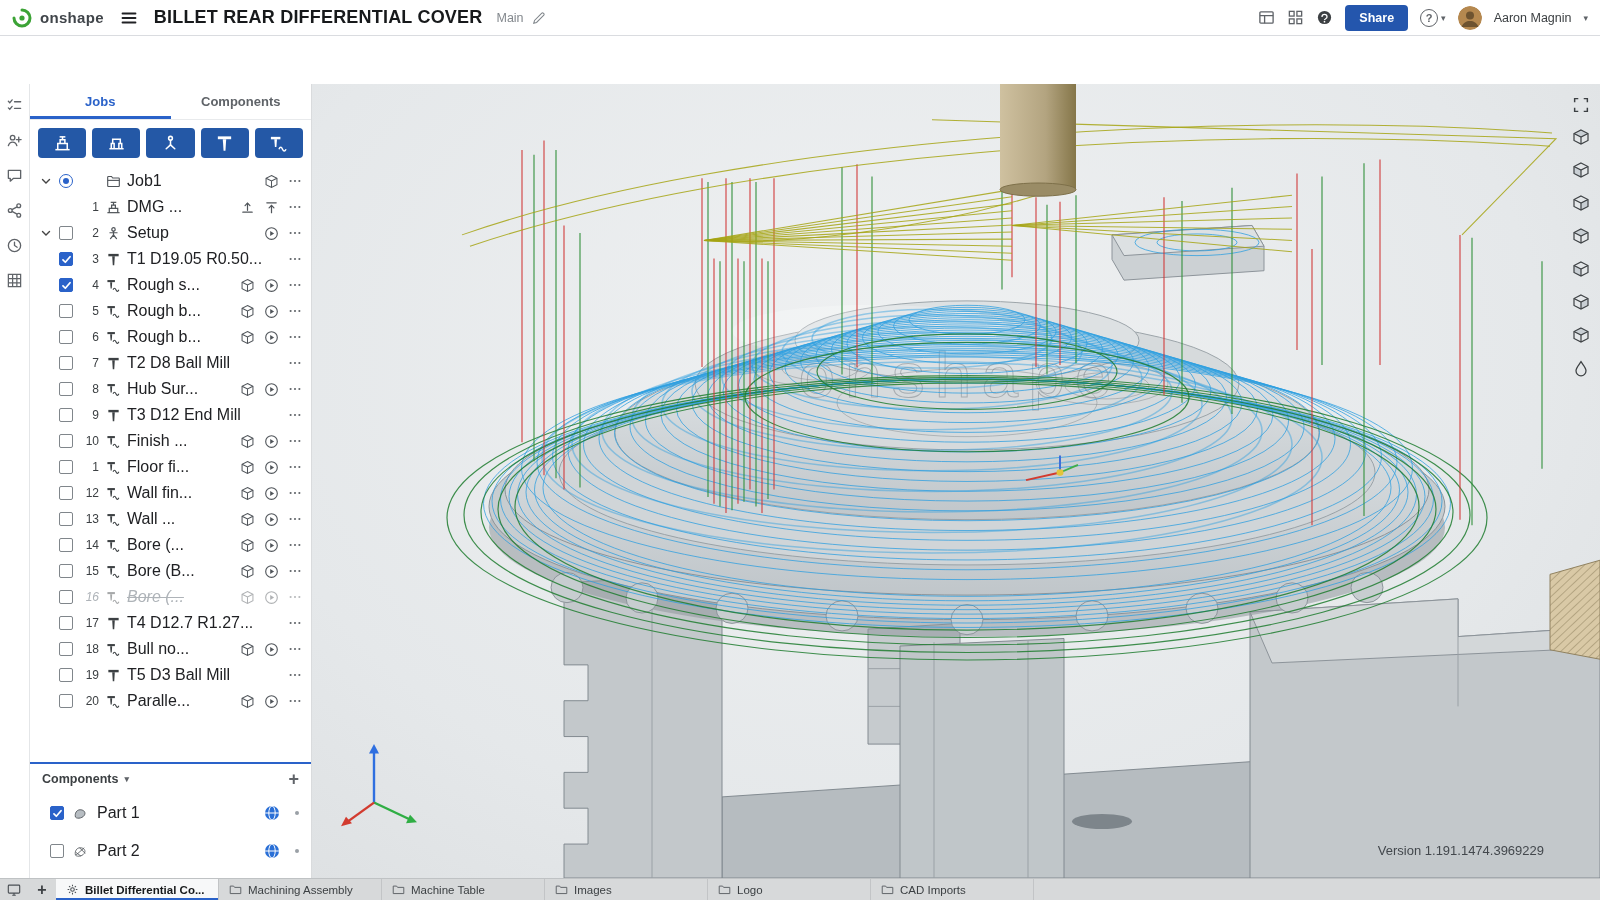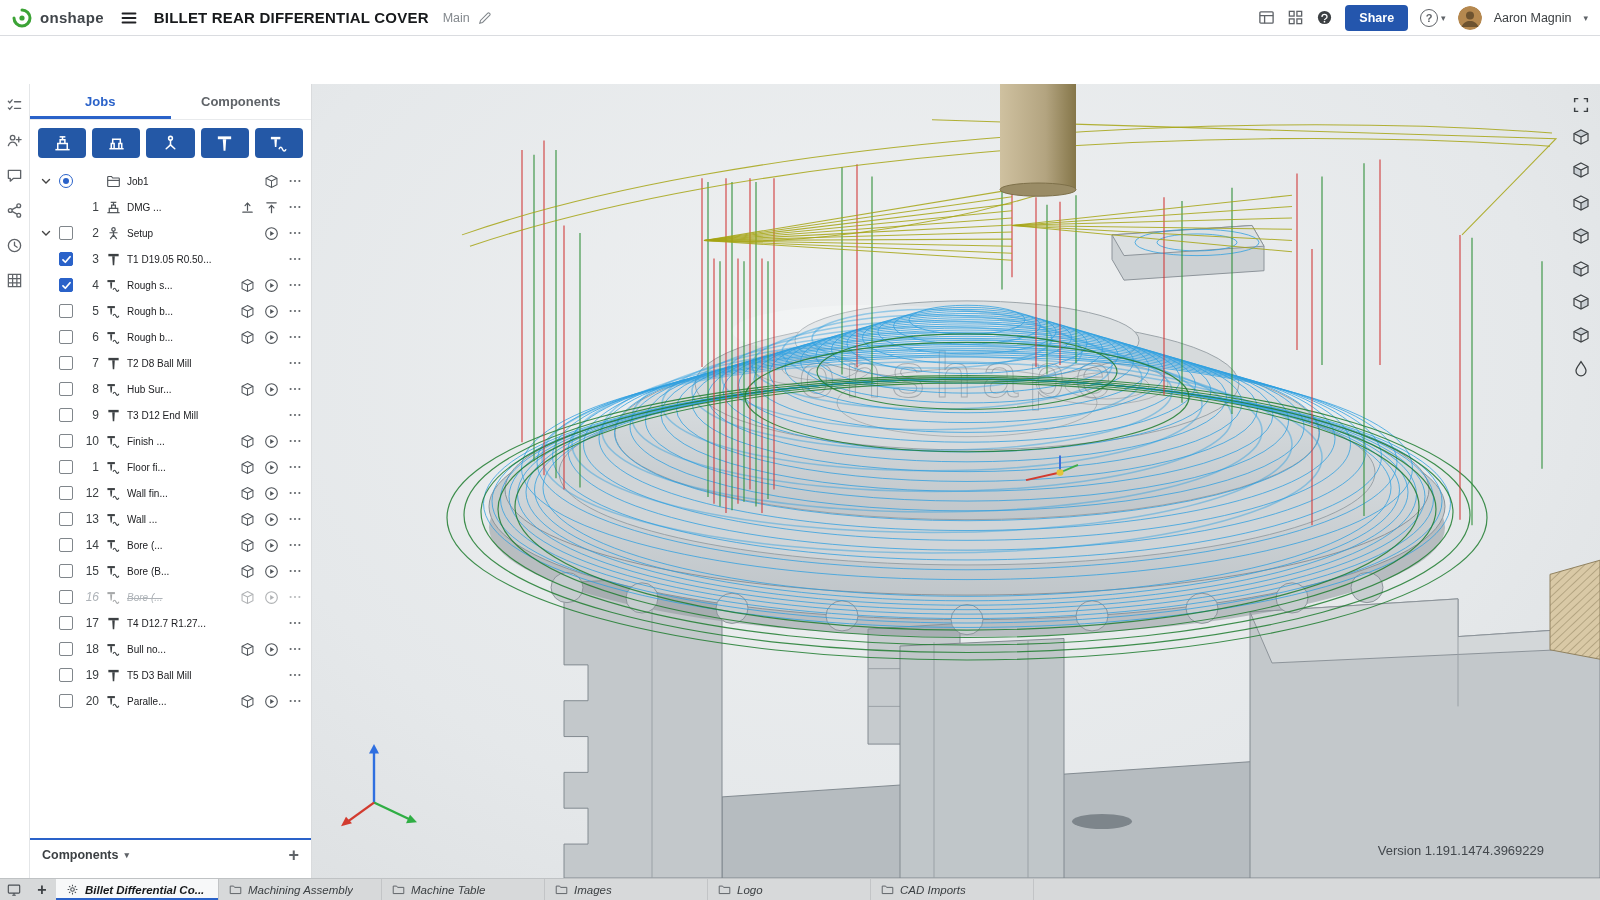--- a/index.html
+++ b/index.html
@@ -4,21 +4,21 @@
 <style>
 *{margin:0;padding:0;box-sizing:border-box;}
 html,body{width:1600px;height:900px;overflow:hidden;font-family:"Liberation Sans",sans-serif;background:#fff;}
 .app{width:1600px;height:900px;display:flex;flex-direction:column;justify-content:flex-end;}
 
 
 .topbar{height:36px;flex:none;background:#fff;border-bottom:1px solid #dadce0;display:flex;align-items:center;padding:0 12px;gap:8px;}
 .logo-mark{display:inline-flex;}
 .logo-text{font-size:15px;color:#40454a;font-weight:600;letter-spacing:.3px;}
 .hamburger{margin:0 8px;display:inline-flex;cursor:pointer;}
-.doc-title{font-size:15px;font-weight:700;color:#17191b;letter-spacing:.2px;white-space:nowrap;}
+.doc-title{font-size:18px;font-weight:700;color:#17191b;letter-spacing:.2px;white-space:nowrap;}
 .ws-label{font-size:12.5px;color:#83888d;margin-left:6px;}
 .pencil{display:inline-flex;cursor:pointer;}
 .tb-right{margin-left:auto;display:flex;align-items:center;gap:12px;}
 .tbi{display:inline-flex;align-items:center;cursor:pointer;}
 .share-btn{background:#2456ad;color:#fff;border:none;border-radius:4px;height:26px;padding:0 14px;font-size:12.5px;font-weight:700;cursor:pointer;}
 .help-wrap{display:inline-flex;align-items:center;gap:3px;cursor:pointer;}
 .help-circle{width:18px;height:18px;border-radius:50%;border:1.6px solid #5f6368;color:#5f6368;font-size:11px;font-weight:700;display:inline-flex;align-items:center;justify-content:center;}
 .caret{color:#5f6368;font-size:9px;}
 .avatar{width:24px;height:24px;border-radius:50%;overflow:hidden;display:inline-flex;cursor:pointer;}
 .user-name{font-size:12.5px;color:#3c4043;white-space:nowrap;}
@@ -37,21 +37,21 @@
 .ptoolbar{display:flex;gap:6px;padding:8px;flex:none;}
 .tb-btn{flex:1;height:30px;background:#2458a6;border-radius:4px;display:flex;align-items:center;justify-content:center;cursor:pointer;border:none;}
 .tree{flex:1;min-height:0;overflow:hidden;padding-top:2px;}
 .tree-row{display:flex;align-items:center;height:26px;padding:0 8px 0 8px;cursor:pointer;}
 .slot{display:inline-flex;align-items:center;justify-content:center;}
 .slot svg{display:block;}
 .chev{width:16px;height:16px;flex:none;}
 .ctrl{width:16px;height:16px;margin-left:4px;flex:none;}
 .num{width:20px;text-align:right;font-size:12px;color:#3c4043;margin:0 5px 0 5px;flex:none;}
 .ticon{width:18px;height:16px;margin-right:5px;flex:none;}
-.lbl{font-size:10px;color:#202124;white-space:nowrap;overflow:hidden;}
+.lbl{font-size:16px;color:#202124;white-space:nowrap;overflow:hidden;}
 .trail{margin-left:auto;display:flex;align-items:center;gap:8px;flex:none;}
 .trail .slot{width:16px;height:16px;cursor:pointer;}
 .tree-row.disabled .lbl{color:#aeb3b8;font-style:italic;text-decoration:line-through;}
 .tree-row.disabled .num{color:#aeb3b8;font-style:italic;}
 .tree-row.disabled .ticon,.tree-row.disabled .trail{opacity:.45;}
 .cb{width:14px;height:14px;border:1.5px solid #80868b;border-radius:2px;display:inline-flex;align-items:center;justify-content:center;background:#fff;}
 .cb.on{background:#2a62c9;border-color:#2a62c9;}
 .radio{width:14px;height:14px;border:1.5px solid #2a62c9;border-radius:50%;display:inline-flex;align-items:center;justify-content:center;}
 .radio-dot{width:6px;height:6px;border-radius:50%;background:#2a62c9;}
 
@@ -76,21 +76,21 @@
 .right-tools{position:absolute;top:6px;right:4px;display:flex;flex-direction:column;align-items:center;gap:3px;}
 #view-cubes{display:flex;flex-direction:column;gap:3px;}
 .vt-btn{width:30px;height:30px;display:flex;align-items:center;justify-content:center;cursor:pointer;}
 
 
 .bottombar{height:22px;flex:none;background:#d7d9da;border-top:1px solid #bfc2c4;display:flex;align-items:stretch;}
 .bb-icon{width:28px;display:flex;align-items:center;justify-content:center;cursor:pointer;flex:none;}
 .bb-plus{width:28px;display:flex;align-items:center;justify-content:center;font-size:16px;font-weight:700;color:#3c4043;cursor:pointer;flex:none;}
 .dtab{display:flex;align-items:center;gap:6px;padding:0 10px;font-size:11.5px;color:#3c4043;border-right:1px solid #c2c4c6;width:163px;flex:none;cursor:pointer;white-space:nowrap;overflow:hidden;}
 .dtab.active{background:#f7f8f9;box-shadow:inset 0 -2px 0 #2a62c9;font-weight:700;color:#17191b;}
-.dlbl{overflow:hidden;text-overflow:ellipsis;font-style:italic;}
+.dlbl{overflow:hidden;text-overflow:ellipsis;}
 </style>
 </head>
 <body>
 
 <div class="app">
 
   <header class="topbar">
     <span class="logo-mark">
       <svg viewBox="0 0 20 20" width="20" height="20">
           <path d="M10 2a8 8 0 1 1-8 8" fill="none" stroke="#3ca336" stroke-width="3" stroke-linecap="round"></path>
@@ -1078,20 +1078,69 @@
             </span>
           </div>
         </div>
       <div class="comp-section">
         <div class="comp-header">
           <span>Components</span>
           <span class="comp-caret">▾</span>
           <span class="comp-plus">+</span>
         </div>
         <div id="part-rows">
+            <div class="part-row">
+              <span class="slot">
+                <span class="cb on">
+                  <svg viewBox="0 0 14 14" width="11" height="11">
+                    <path d="M2.5 7.5l3 3 6-7" fill="none" stroke="#fff" stroke-width="2.2" stroke-linecap="round" stroke-linejoin="round"></path>
+                  </svg>
+                </span>
+              </span>
+              <span class="slot">
+                <svg viewBox="0 0 16 16" width="15" height="15">
+                  <path d="M2.6 11.8C1.6 8 3.8 4 7.6 4c3 0 5.8 1.8 5 4.8-1 3.8-8 5.6-10 3z" fill="#b7bdc2" stroke="#555a5f" stroke-width="1"></path>
+                </svg>
+              </span>
+              <span class="lbl">Part 1</span>
+              <span class="part-globe">
+                <svg viewBox="0 0 16 16" width="16" height="16">
+                  <circle cx="8" cy="8" r="7" fill="#2a6fd6"></circle>
+                  <g fill="none" stroke="#fff" stroke-width="1">
+                    <ellipse cx="8" cy="8" rx="3.2" ry="7"></ellipse>
+                    <path d="M1 8h14"></path>
+                  </g>
+                </svg>
+              </span>
+              <span class="part-dot"></span>
+            </div>
+            <div class="part-row">
+              <span class="slot">
+                <span class="cb"></span>
+              </span>
+              <span class="slot">
+                <svg viewBox="0 0 16 16" width="15" height="15">
+                  <g stroke="#555a5f" stroke-width=".9" fill="none">
+                    <path d="M2.6 11.8C1.6 8 3.8 4 7.6 4c3 0 5.8 1.8 5 4.8-1 3.8-8 5.6-10 3z"></path>
+                    <path d="M3 12L12 4M2.6 8.6L8.6 13M7 4l6 6"></path>
+                  </g>
+                </svg>
+              </span>
+              <span class="lbl">Part 2</span>
+              <span class="part-globe">
+                <svg viewBox="0 0 16 16" width="16" height="16">
+                  <circle cx="8" cy="8" r="7" fill="#2a6fd6"></circle>
+                  <g fill="none" stroke="#fff" stroke-width="1">
+                    <ellipse cx="8" cy="8" rx="3.2" ry="7"></ellipse>
+                    <path d="M1 8h14"></path>
+                  </g>
+                </svg>
+              </span>
+              <span class="part-dot"></span>
+            </div>
           </div>
       </div>
     </aside>
 
     <main class="viewport">
       <svg id="scene" viewBox="0 0 1288 842" preserveAspectRatio="none">
         <defs>
           <linearGradient id="domeG" x1="0" y1="0" x2="0" y2="1">
               <stop offset="0" stop-color="#e2e6e8"></stop>
               <stop offset="1" stop-color="#c0c6ca"></stop>

